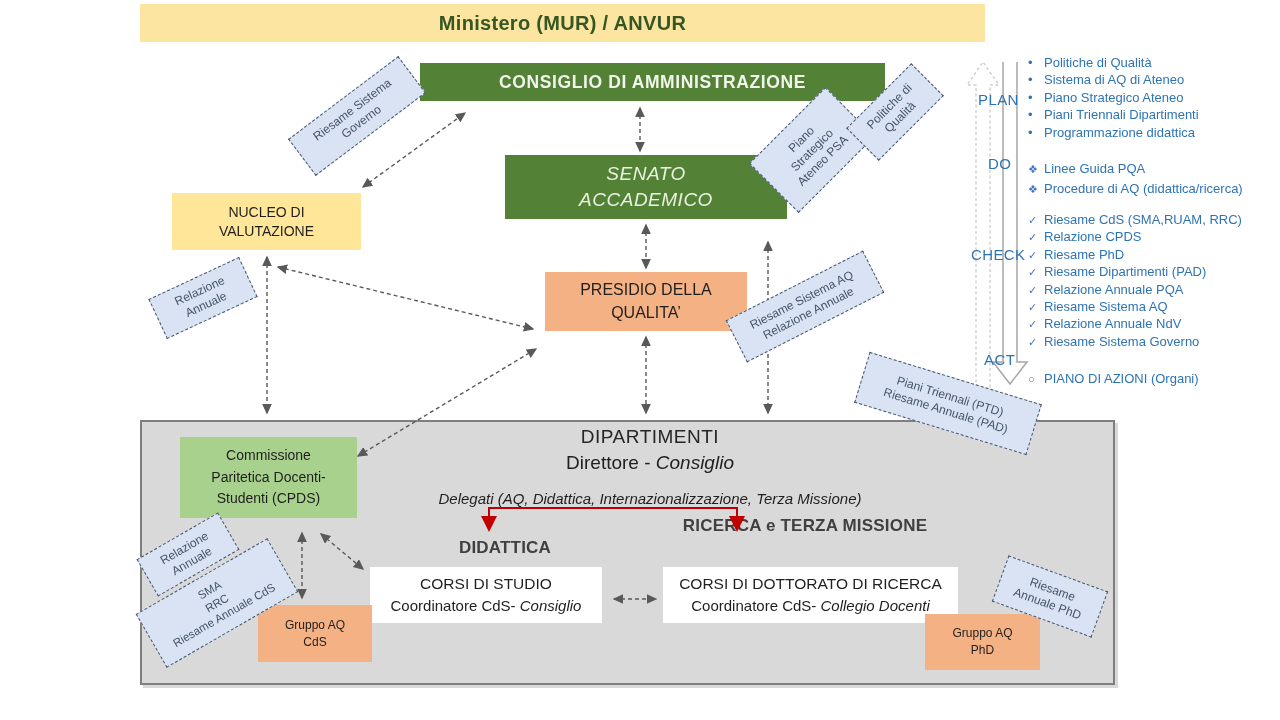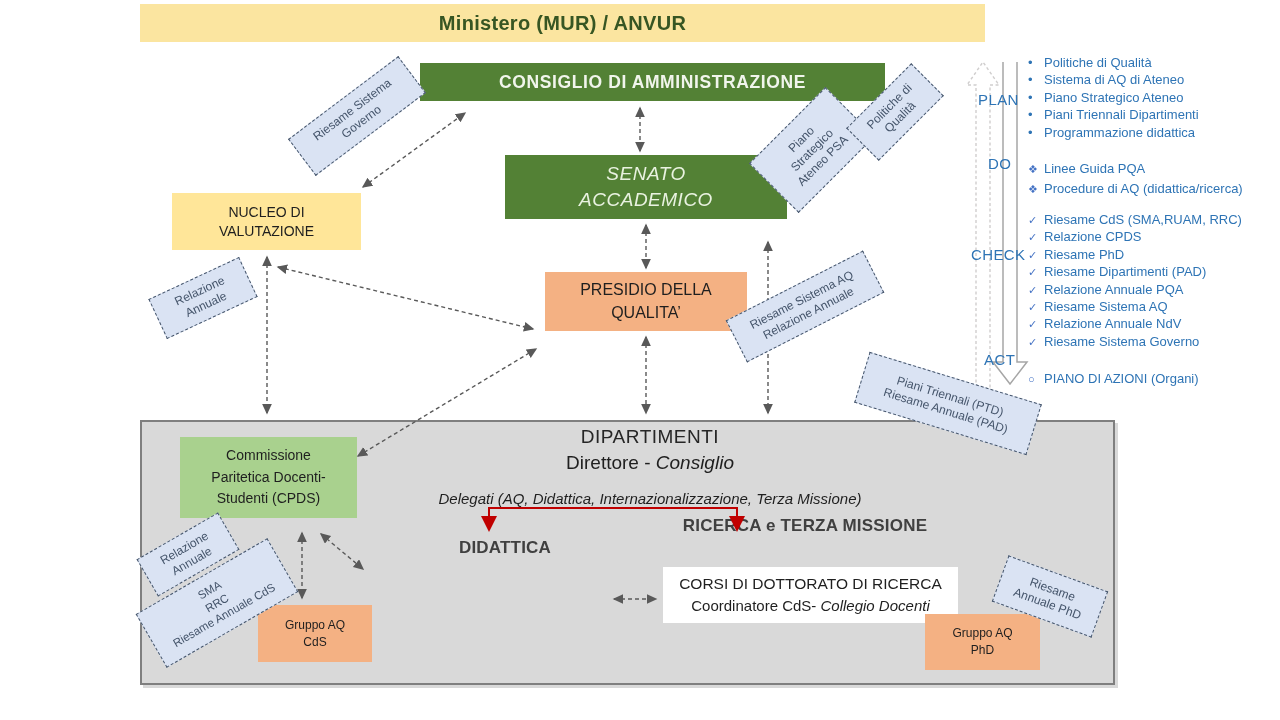--- a/index.html
+++ b/index.html
@@ -83,20 +83,24 @@
 
   <div class="box cpds">
     <span>Commissione</span>
     <span>Paritetica Docenti-</span>
     <span>Studenti (CPDS)</span>
   </div>
 
   <div class="redlab" style="left:420px;top:538px;width:170px;">DIDATTICA</div>
   <div class="redlab" style="left:660px;top:516px;width:290px;">RICERCA  e TERZA MISSIONE</div>
 
+  <div class="box whitebox corsi1">
+    <span class="wb-t">CORSI DI STUDIO</span>
+    <span><span>Coordinatore CdS- </span><span class="it">Consiglio</span></span>
+  </div>
 
   <div class="box whitebox corsi2">
     <span class="wb-t">CORSI DI DOTTORATO DI RICERCA</span>
     <span><span>Coordinatore CdS- </span><span class="it">Collegio Docenti</span></span>
   </div>
 
   <div class="box orange-s gcds">
     <span>Gruppo AQ</span>
     <span>CdS</span>
   </div>

